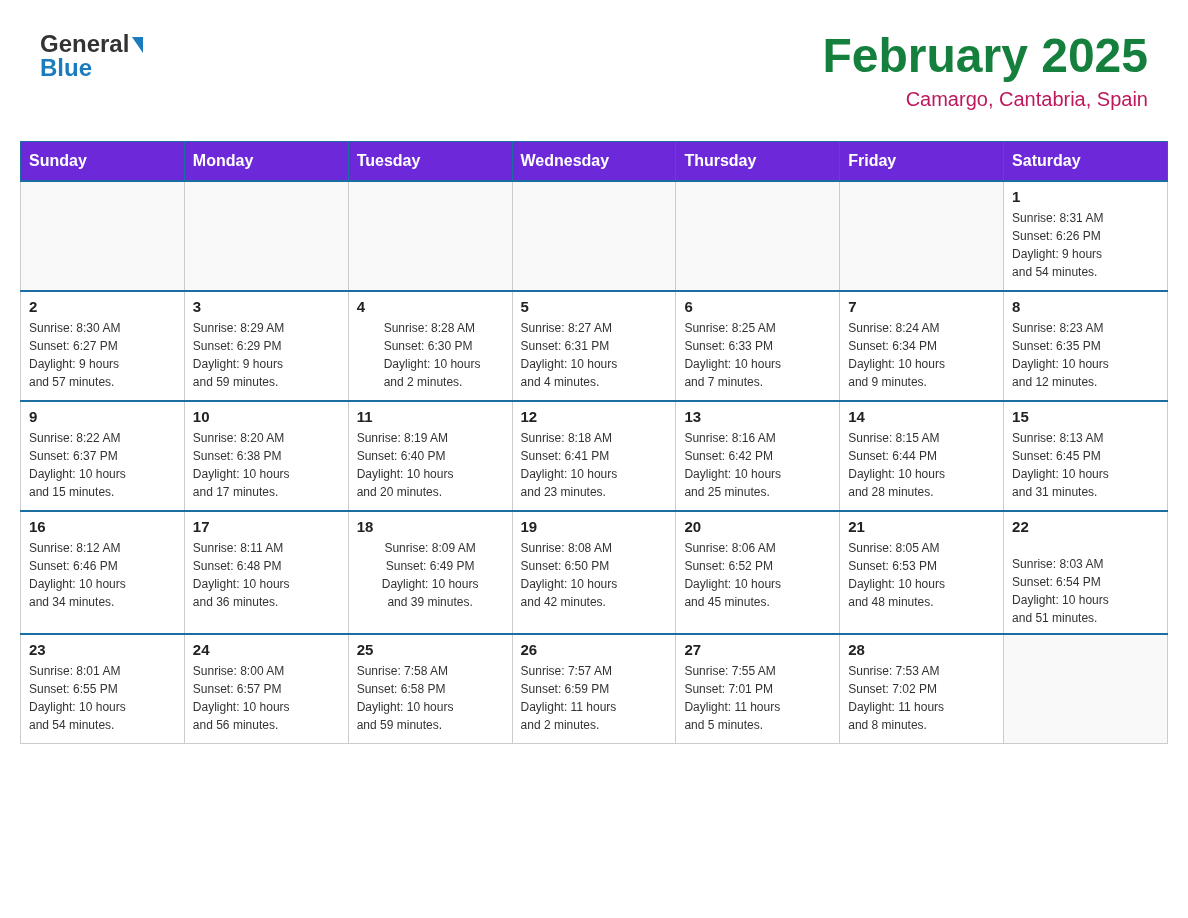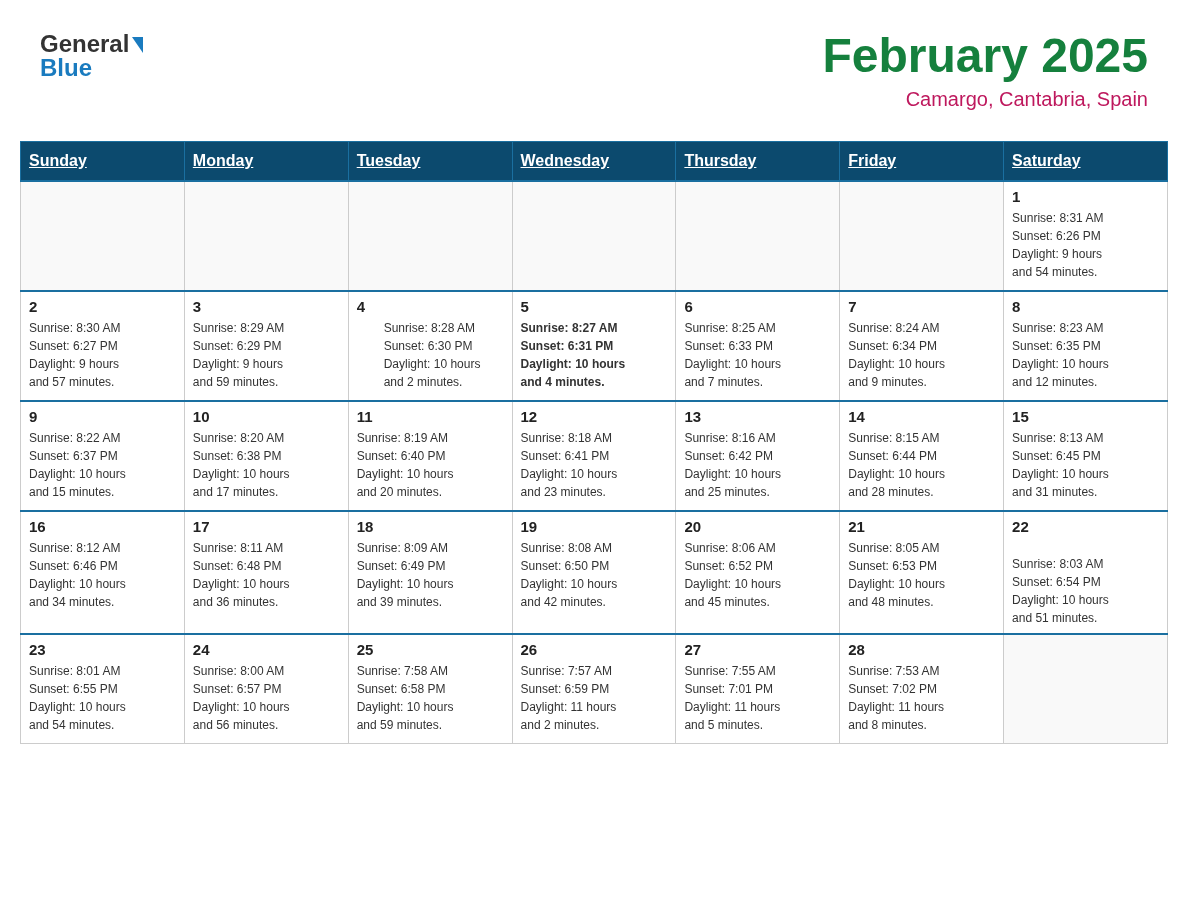--- a/index.html
+++ b/index.html
@@ -35,27 +35,26 @@
       font-size: 20px;
       color: #be185d;
       margin-top: 5px;
     }
     .calendar {
       width: 100%;
       border-collapse: collapse;
       table-layout: fixed;
     }
     .calendar th {
-      background-color: #0c4a6e;
+      background-color: #6d28d9;
       color: #fff;
       padding: 10px 8px;
       text-align: left;
       font-size: 16px;
       border: 1px solid #1a6fa0;
-      text-decoration: underline;
     }
     .calendar td {
       border: 1px solid #ccc;
       vertical-align: top;
       padding: 6px 8px;
       font-size: 12.5px;
       color: #333;
       height: 110px;
     }
     .day-number {
@@ -142,21 +141,21 @@
         </td>
         <td>
           <span class="day-number">4</span>
           <div class="day-info" style="white-space: pre-line; margin-left: 27px;">Sunrise: 8:28 AM
 Sunset: 6:30 PM
 Daylight: 10 hours
 and 2 minutes.</div>
         </td>
         <td>
           <span class="day-number">5</span>
-          <div class="day-info" style="white-space: pre-line; font-weight: bold;">Sunrise: 8:27 AM
+          <div class="day-info" style="white-space: pre-line;">Sunrise: 8:27 AM
 Sunset: 6:31 PM
 Daylight: 10 hours
 and 4 minutes.</div>
         </td>
         <td>
           <span class="day-number">6</span>
           <div class="day-info" style="white-space: pre-line;">Sunrise: 8:25 AM
 Sunset: 6:33 PM
 Daylight: 10 hours
 and 7 minutes.</div>
@@ -237,21 +236,21 @@
         </td>
         <td>
           <span class="day-number">17</span>
           <div class="day-info" style="white-space: pre-line;">Sunrise: 8:11 AM
 Sunset: 6:48 PM
 Daylight: 10 hours
 and 36 minutes.</div>
         </td>
         <td>
           <span class="day-number">18</span>
-          <div class="day-info" style="white-space: pre-line;">Sunrise: 8:09 AM
+          <div class="day-info" style="white-space: pre-line; text-align: center;">Sunrise: 8:09 AM
 Sunset: 6:49 PM
 Daylight: 10 hours
 and 39 minutes.</div>
         </td>
         <td>
           <span class="day-number">19</span>
           <div class="day-info" style="white-space: pre-line;">Sunrise: 8:08 AM
 Sunset: 6:50 PM
 Daylight: 10 hours
 and 42 minutes.</div>

